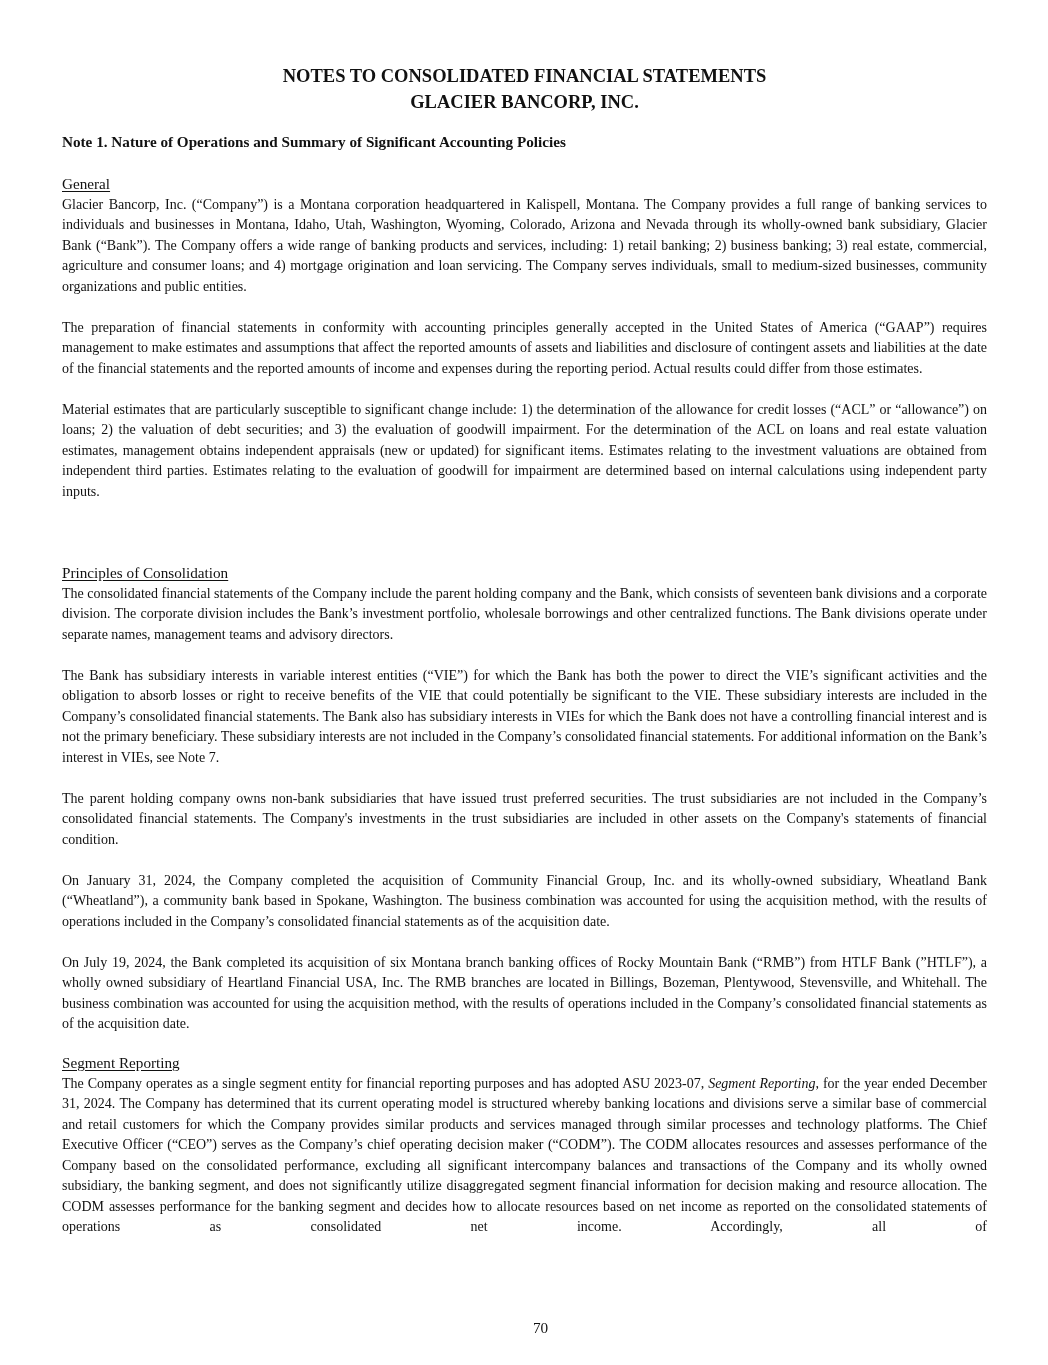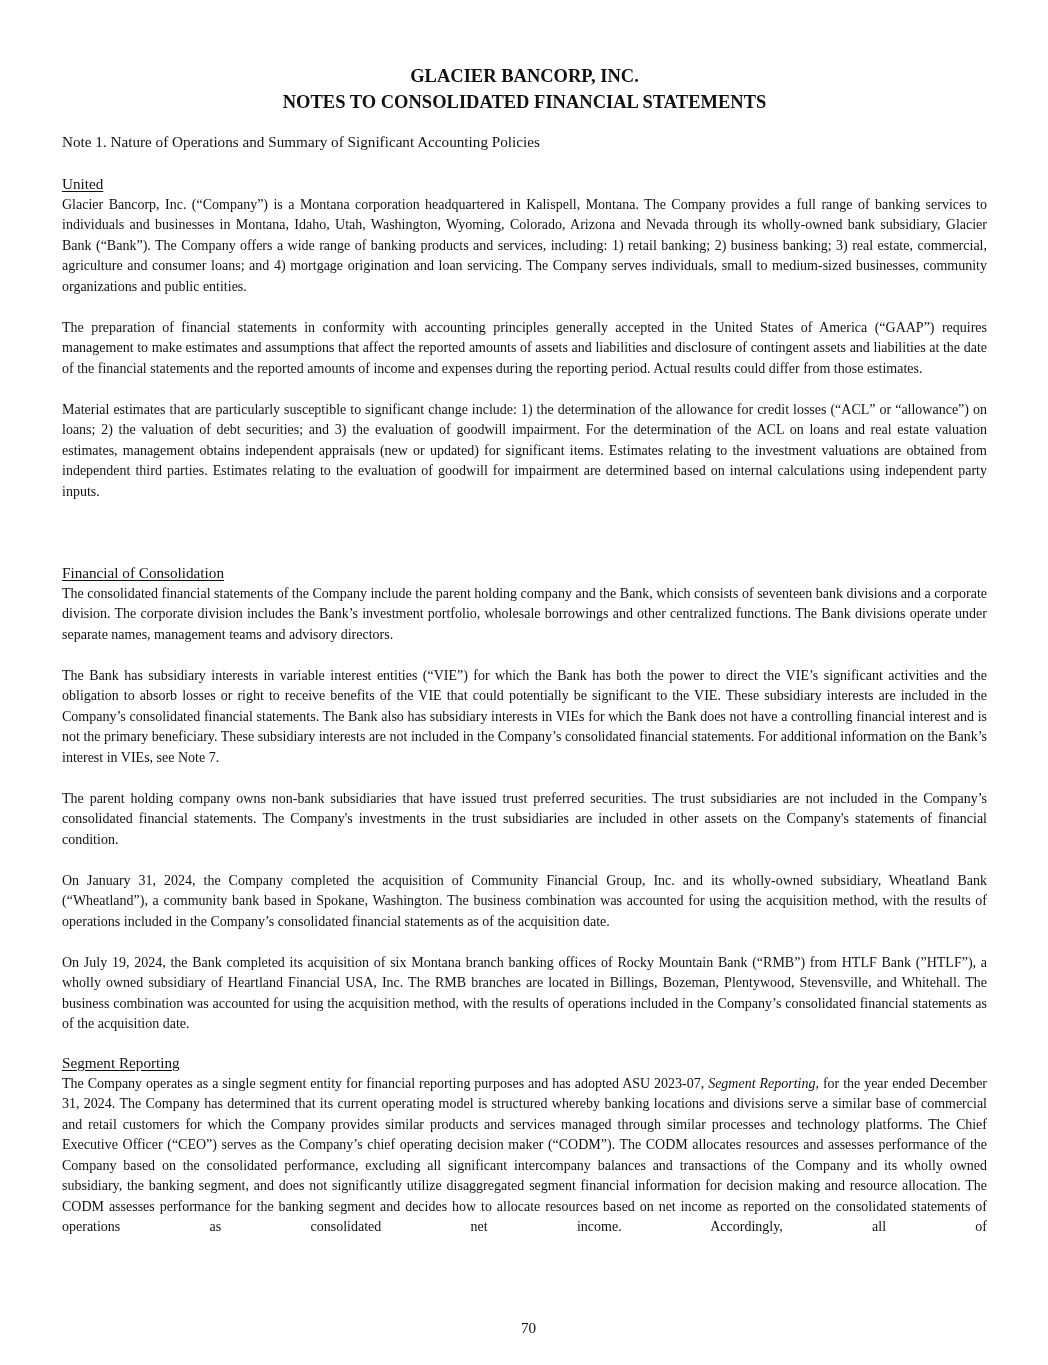--- a/index.html
+++ b/index.html
@@ -28,21 +28,21 @@
       width: 925px;
       text-align: center;
       font-weight: bold;
       font-size: 18.5px;
       line-height: 26px;
     }
     .note-heading {
       position: absolute;
       top: 132px;
       left: 0;
-      font-weight: normal;
+      font-weight: bold;
       font-size: 15.2px;
       line-height: 20px;
     }
     .section {
       position: absolute;
       left: 0;
       width: 925px;
     }
     .section-heading {
       font-size: 15.2px;
@@ -57,49 +57,49 @@
       line-height: 20.5px;
       text-align: justify;
       text-align-last: left;
     }
     p.para.last {
       margin-bottom: 0;
     }
     .page-number {
       position: absolute;
       top: 1318px;
-      left: 4px;
+      left: 16px;
       width: 925px;
       text-align: center;
       font-size: 15.2px;
       line-height: 20px;
     }
     em { font-style: italic; }
   </style>
 </head>
 <body>
 
 <div class="page">
 
   <div class="title-block">
+    <div>NOTES TO CONSOLIDATED FINANCIAL STATEMENTS</div>
     <div>GLACIER BANCORP, INC.</div>
-    <div>NOTES TO CONSOLIDATED FINANCIAL STATEMENTS</div>
   </div>
 
   <div class="note-heading">Note 1.  Nature of Operations and Summary of Significant Accounting Policies</div>
 
   <div class="section" style="top:174px;">
-    <div class="section-heading">United</div>
+    <div class="section-heading">General</div>
     <p class="para">Glacier Bancorp, Inc. (“Company”) is a Montana corporation headquartered in Kalispell, Montana.  The Company provides a full range of banking services to individuals and businesses in Montana, Idaho, Utah, Washington, Wyoming, Colorado, Arizona and Nevada through its wholly-owned bank subsidiary, Glacier Bank (“Bank”).  The Company offers a wide range of banking products and services, including: 1) retail banking; 2) business banking; 3) real estate, commercial, agriculture and consumer loans; and 4) mortgage origination and loan servicing.  The Company serves individuals, small to medium-sized businesses, community organizations and public entities.</p>
     <p class="para">The preparation of financial statements in conformity with accounting principles generally accepted in the United States of America (“GAAP”) requires management to make estimates and assumptions that affect the reported amounts of assets and liabilities and disclosure of contingent assets and liabilities at the date of the financial statements and the reported amounts of income and expenses during the reporting period.  Actual results could differ from those estimates.</p>
     <p class="para last">Material estimates that are particularly susceptible to significant change include: 1) the determination of the allowance for credit losses (“ACL” or “allowance”) on loans; 2) the valuation of debt securities; and 3) the evaluation of goodwill impairment.  For the determination of the ACL on loans and real estate valuation estimates, management obtains independent appraisals (new or updated) for significant items.  Estimates relating to the investment valuations are obtained from independent third parties.  Estimates relating to the evaluation of goodwill for impairment are determined based on internal calculations using independent party inputs.</p>
   </div>
 
   <div class="section" style="top:563px;">
-    <div class="section-heading">Financial of Consolidation</div>
+    <div class="section-heading">Principles of Consolidation</div>
     <p class="para">The consolidated financial statements of the Company include the parent holding company and the Bank, which consists of seventeen bank divisions and a corporate division.  The corporate division includes the Bank’s investment portfolio, wholesale borrowings and other centralized functions.  The Bank divisions operate under separate names, management teams and advisory directors.</p>
     <p class="para">The Bank has subsidiary interests in variable interest entities (“VIE”) for which the Bank has both the power to direct the VIE’s significant activities and the obligation to absorb losses or right to receive benefits of the VIE that could potentially be significant to the VIE.  These subsidiary interests are included in the Company’s consolidated financial statements.  The Bank also has subsidiary interests in VIEs for which the Bank does not have a controlling financial interest and is not the primary beneficiary.  These subsidiary interests are not included in the Company’s consolidated financial statements.  For additional information on the Bank’s interest in VIEs, see Note 7.</p>
     <p class="para">The parent holding company owns non-bank subsidiaries that have issued trust preferred securities.  The trust subsidiaries are not included in the Company’s consolidated financial statements.  The Company's investments in the trust subsidiaries are included in other assets on the Company's statements of financial condition.</p>
     <p class="para">On January 31, 2024, the Company completed the acquisition of Community Financial Group, Inc. and its wholly-owned subsidiary, Wheatland Bank (“Wheatland”), a community bank based in Spokane, Washington.  The business combination was accounted for using the acquisition method, with the results of operations included in the Company’s consolidated financial statements as of the acquisition date.</p>
     <p class="para last">On July 19, 2024, the Bank completed its acquisition of six Montana branch banking offices of Rocky Mountain Bank (“RMB”) from HTLF Bank (”HTLF”), a wholly owned subsidiary of Heartland Financial USA, Inc. The RMB branches are located in Billings, Bozeman, Plentywood, Stevensville, and Whitehall. The business combination was accounted for using the acquisition method, with the results of operations included in the Company’s consolidated financial statements as of the acquisition date.</p>
   </div>
 
   <div class="section" style="top:1053px;">
     <div class="section-heading">Segment Reporting</div>
     <p class="para last" style="text-align-last: justify;"><span>The Company operates as a single segment entity for financial reporting purposes and has adopted ASU 2023-07, </span><em>Segment Reporting</em><span>, for the year ended December 31, 2024.  The Company has determined that its current operating model is structured whereby banking locations and divisions serve a similar base of commercial and retail customers for which the Company provides similar products and services managed through similar processes and technology platforms.  The Chief Executive Officer (“CEO”) serves as the Company’s chief operating decision maker (“CODM”). The CODM allocates resources and assesses performance of the Company based on the consolidated performance, excluding all significant intercompany balances and transactions of the Company and its wholly owned subsidiary, the banking segment, and does not significantly utilize disaggregated segment financial information for decision making and resource allocation. The CODM assesses performance for the banking segment and decides how to allocate resources based on net income as reported on the consolidated statements of operations as consolidated net income. Accordingly, all of</span></p>

